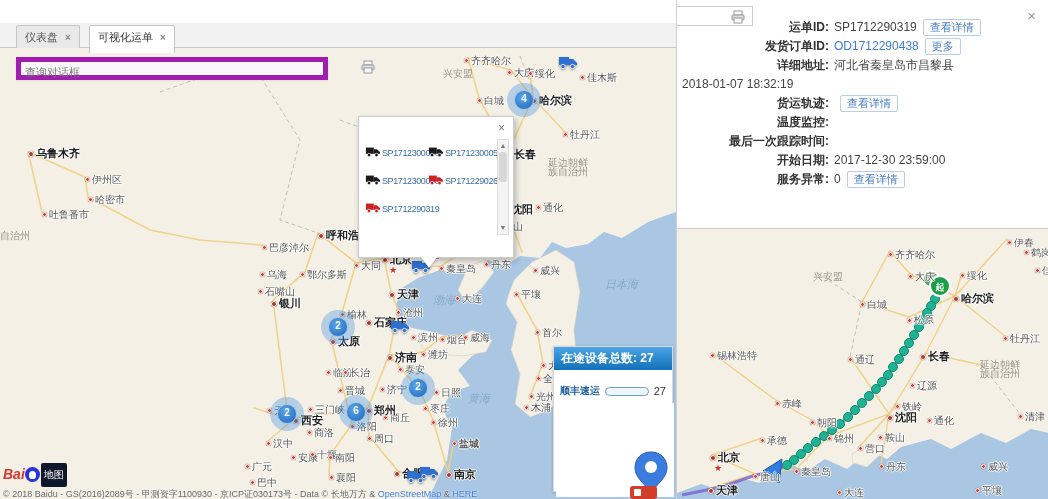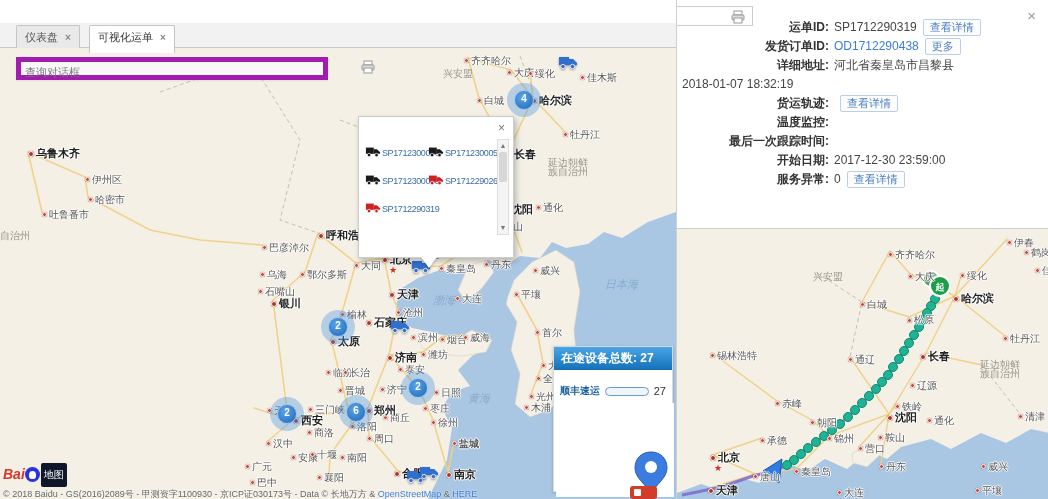--- a/index.html
+++ b/index.html
@@ -184,22 +184,22 @@
         <div class="mlabel city" style="left: 343px; top: 367px;"><span class="cdot"></span><span class="ctxt">长治</span></div>
         <div class="mlabel city" style="left: 338px; top: 385px;"><span class="cdot"></span><span class="ctxt">晋城</span></div>
         <div class="mlabel big" style="left: 293px; top: 415px;"><span class="cdot bigdot"></span><span class="ctxt">西安</span></div>
         <div class="mlabel city" style="left: 251px; top: 405px; margin-left: 16px;"><span class="cdot"></span><span class="ctxt">天水</span></div>
         <div class="mlabel city" style="left: 266px; top: 438px;"><span class="cdot"></span><span class="ctxt">汉中</span></div>
         <div class="mlabel city" style="left: 291px; top: 452px;"><span class="cdot"></span><span class="ctxt">安康</span></div>
         <div class="mlabel city" style="left: 307px; top: 427px;"><span class="cdot"></span><span class="ctxt">商洛</span></div>
         <div class="mlabel city" style="left: 310px; top: 449px;"><span class="cdot"></span><span class="ctxt">十堰</span></div>
         <div class="mlabel city" style="left: 245px; top: 461px;"><span class="cdot"></span><span class="ctxt">广元</span></div>
         <div class="mlabel city" style="left: 250px; top: 477px;"><span class="cdot"></span><span class="ctxt">巴中</span></div>
-        <div class="mlabel city" style="left: 317px; top: 472px;"><span class="cdot"></span><span class="ctxt">襄阳</span></div>
-        <div class="mlabel city" style="left: 340px; top: 452px;"><span class="cdot"></span><span class="ctxt">南阳</span></div>
+        <div class="mlabel city" style="left: 329px; top: 472px;"><span class="cdot"></span><span class="ctxt">襄阳</span></div>
+        <div class="mlabel city" style="left: 328px; top: 452px;"><span class="cdot"></span><span class="ctxt">南阳</span></div>
         <div class="mlabel city" style="left: 367px; top: 433px;"><span class="cdot"></span><span class="ctxt">周口</span></div>
         <div class="mlabel city" style="left: 514px; top: 289px;"><span class="cdot"></span><span class="ctxt">平壤</span></div>
         <div class="mlabel city" style="left: 535px; top: 327px;"><span class="cdot"></span><span class="ctxt">首尔</span></div>
         <div class="mlabel city" style="left: 541px; top: 360px;"><span class="cdot"></span><span class="ctxt">大田</span></div>
         <div class="mlabel city" style="left: 536px; top: 373px;"><span class="cdot"></span><span class="ctxt">全州</span></div>
         <div class="mlabel city" style="left: 529px; top: 391px;"><span class="cdot"></span><span class="ctxt">光州</span></div>
         <div class="mlabel city" style="left: 524px; top: 402px;"><span class="cdot"></span><span class="ctxt">木浦</span></div>
         <div class="mlabel city" style="left: 533px; top: 265px;"><span class="cdot"></span><span class="ctxt">威兴</span></div>
         <div class="mlabel sea" style="left: 433px; top: 295px;"><span class="ctxt">渤海</span></div>
         <div class="mlabel sea" style="left: 468px; top: 393px;"><span class="ctxt">黄海</span></div>

